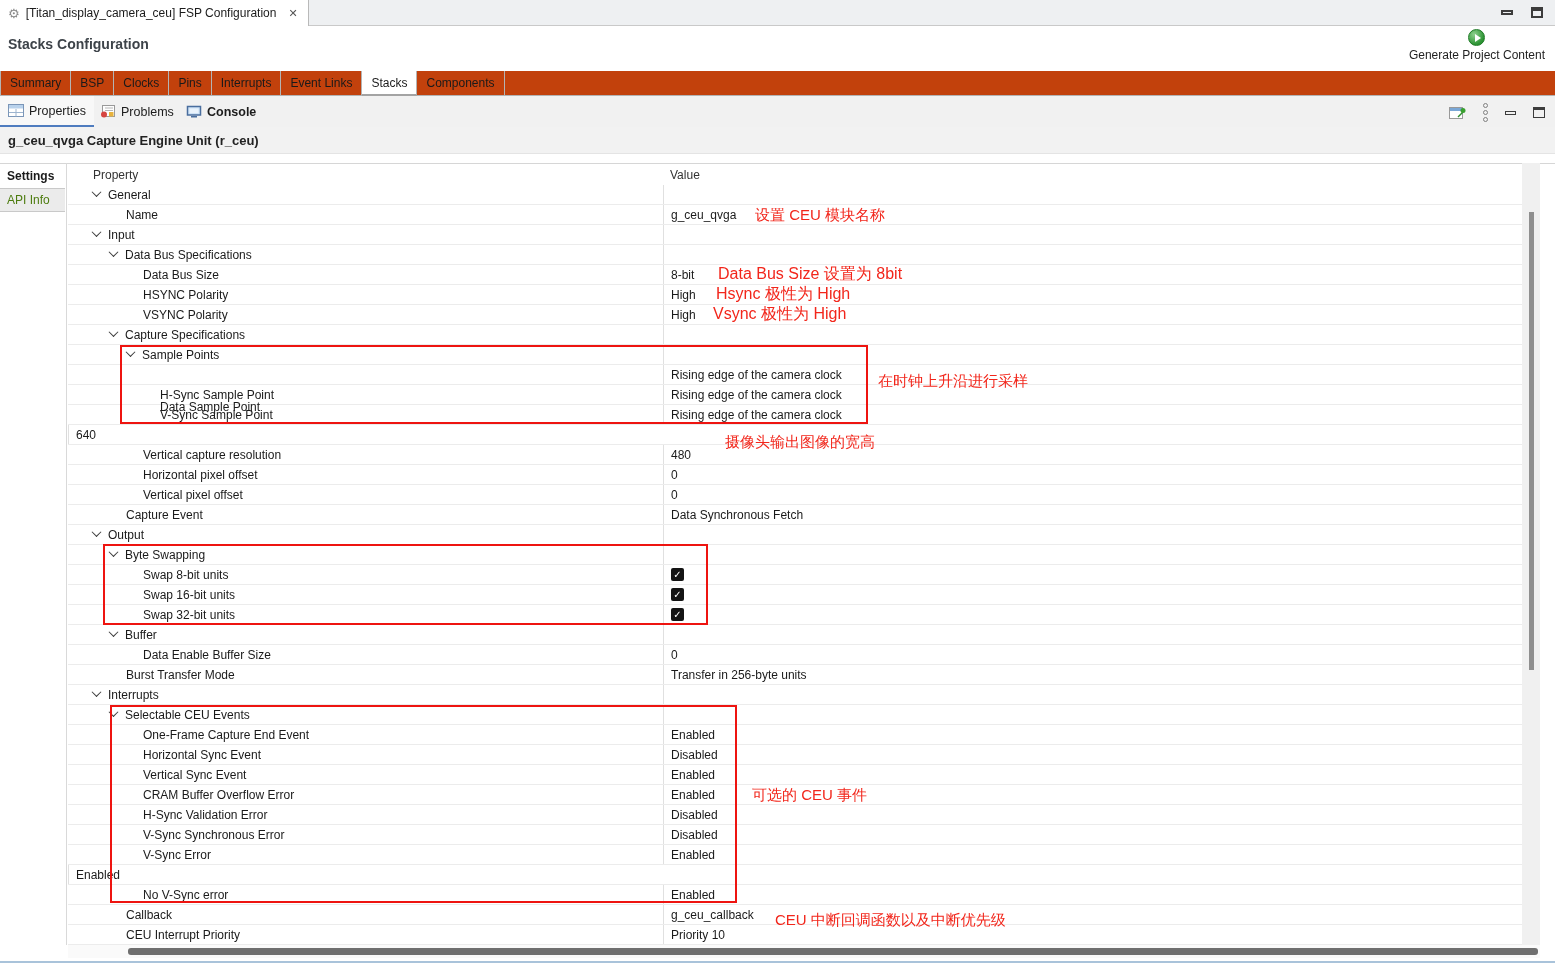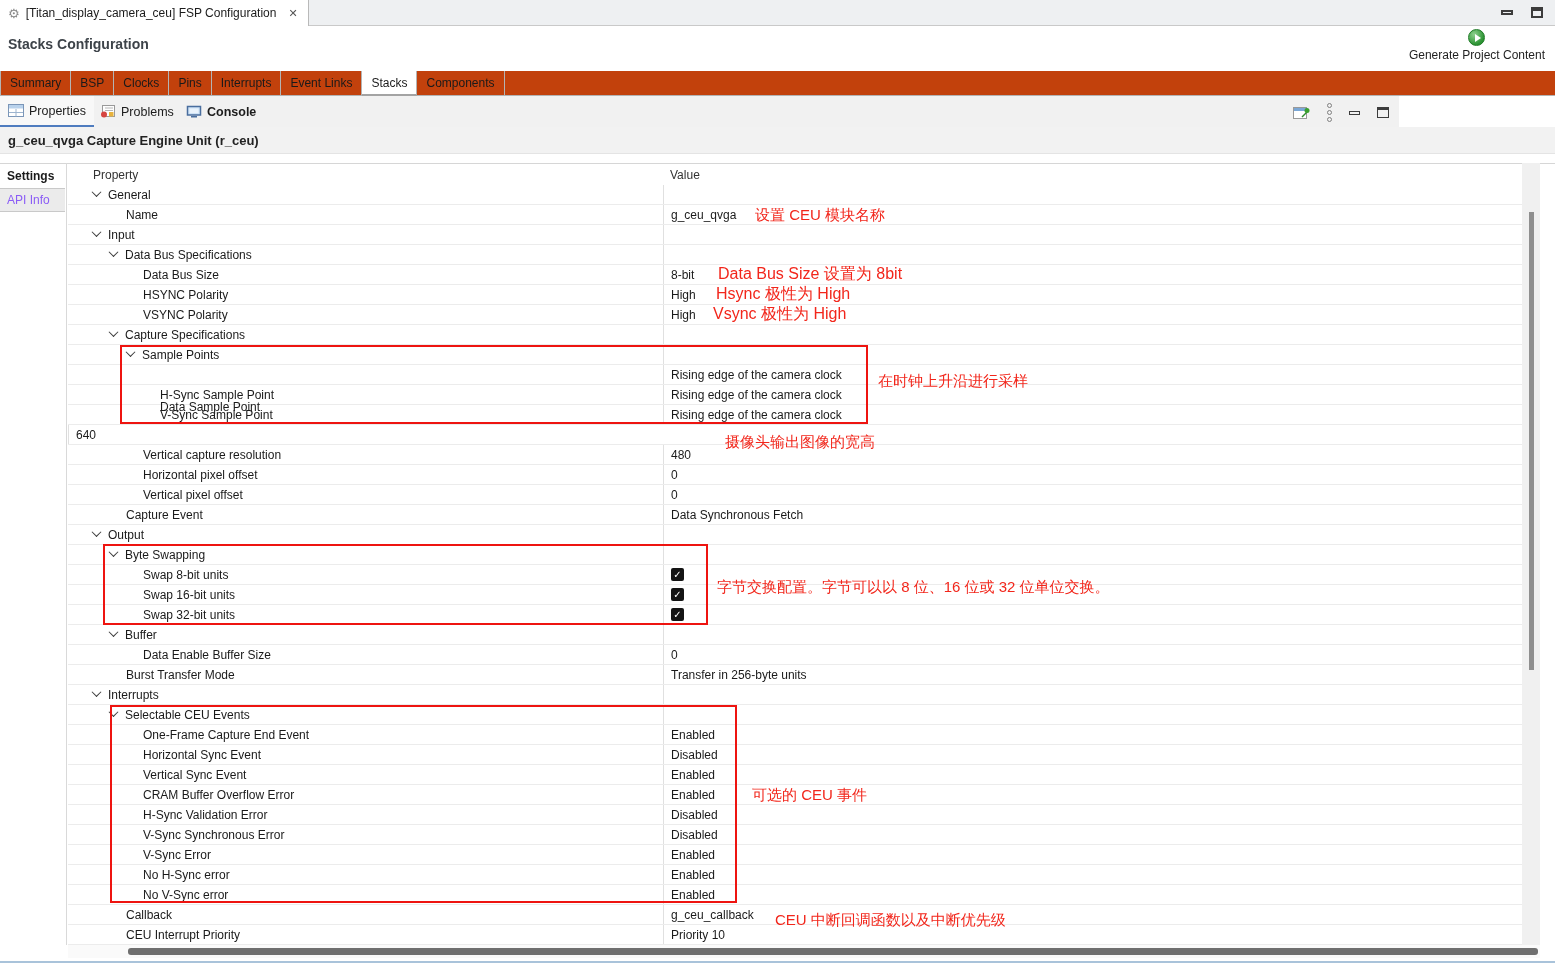--- a/index.html
+++ b/index.html
@@ -35,21 +35,21 @@
 
   
   .config-tabs { position:absolute; left:0; top:71px; width:1555px; height:25px;
                  background:#c2410c; border-bottom:1px solid #b3b3b3; display:flex; align-items:stretch; }
   .ctab { padding:0 9px; font-size:12px; color:#1a1a1a; display:flex; align-items:center;
           border-right:1px solid #b4b4b4; cursor:pointer; }
   .ctab:first-child { border-left:1px solid #b4b4b4; }
   .ctab.active { background:#fff; border-bottom:2px solid #a3a3a3; margin-bottom:-1px; }
 
   
-  .view-bar { position:absolute; left:0; top:96px; width:1399px; height:31px; background:#f1f1f1; }
+  .view-bar { position:absolute; left:0; top:96px; width:1555px; height:31px; background:#f1f1f1; }
   .vtab { position:absolute; top:0; height:31px; display:flex; align-items:center; gap:5px;
           font-size:12.5px; color:#1c1c1c; padding:0 8px; cursor:pointer; }
   .vtab.active { background:#f8f8f8; border-bottom:2px solid #4f7cbf; }
   .vtab.bold { font-weight:bold; }
   .view-icons { position:absolute; right:10px; top:7px; display:flex; gap:17px; align-items:center; }
   .dots { display:flex; flex-direction:column; gap:2px; cursor:pointer; }
   .dots i { width:5px; height:5px; border:1px solid #808080; border-radius:50%; }
   .ico-min2 { width:11px; height:4px; border:1.5px solid #3c3c3c; cursor:pointer; }
   .ico-max2 { width:12px; height:11px; border:1.5px solid #3c3c3c; border-top-width:3px; cursor:pointer; }
 
@@ -57,21 +57,21 @@
   .module-bar { position:absolute; left:0; top:127px; width:1555px; height:27px; background:#f2f2f2;
                 display:flex; align-items:center; border-bottom:1px solid #e4e4e4; }
   .module-title { font-size:13px; font-weight:bold; color:#222; padding-left:8px; }
 
   
   .content-top-line { position:absolute; left:0; top:163px; width:1555px; height:1px; background:#d6d6d6; }
   .side-item { position:absolute; left:0; width:65px; font-size:12px; display:flex; align-items:center;
                padding-left:7px; cursor:pointer; }
   .side-settings { top:164px; height:25px; background:#fff; font-weight:bold;
                    border-bottom:1px solid #c9c9c9; }
-  .side-api { top:189px; height:23px; background:#ebebeb; border-bottom:1px solid #c9c9c9; color:#8b5cf6; }
+  .side-api { top:189px; height:23px; background:#ebebeb; border-bottom:1px solid #c9c9c9; color:#4d7c0f; }
   .side-divider { position:absolute; left:66px; top:163px; width:1px; height:782px; background:#d9d9d9; }
 
   
   .ptable { position:absolute; left:68px; top:164px; width:1454px; }
   .phdr { height:21px; display:flex; align-items:center; font-size:12px; color:#333; }
   .phdr .ph-prop { padding-left:25px; width:595px; flex:0 0 595px; }
   .phdr .ph-val { padding-left:7px; }
   .row { height:20px; display:flex; border-bottom:1px solid #ececec;
          font-size:12px; color:#1a1a1a; }
   .lab { width:595px; flex:0 0 595px; display:flex; align-items:center; height:100%; }
@@ -470,24 +470,20 @@
 
   <div class="row">
     <span class="lab" style="padding-left: 75px;">
 
       <span class="txt">V-Sync Error</span>
     </span>
     <span class="val">Enabled</span>
   </div>
 
   <div class="row">
-    <span class="lab" style="padding-left: 75px;">
-
-      <span class="txt">No H-Sync error</span>
-    </span>
     <span class="val">Enabled</span>
   </div>
 
   <div class="row">
     <span class="lab" style="padding-left: 75px;">
 
       <span class="txt">No V-Sync error</span>
     </span>
     <span class="val">Enabled</span>
   </div>
@@ -518,17 +514,16 @@
   <div class="redbox rb1"></div>
   <div class="redbox rb2"></div>
   <div class="redbox rb3"></div>
 
   <span class="note n1">设置 CEU 模块名称</span>
   <span class="note n2">Data Bus Size 设置为 8bit</span>
   <span class="note n3">Hsync 极性为 High</span>
   <span class="note n4">Vsync 极性为 High</span>
   <span class="note n5">在时钟上升沿进行采样</span>
   <span class="note n6">摄像头输出图像的宽高</span>
-  <span class="note n7">字节交换配置。字节可以以 8 位、16 位或 32 位单位交换。</span>
   <span class="note n8">可选的 CEU 事件</span>
   <span class="note n9">CEU 中断回调函数以及中断优先级</span>
 
 </div>
 
 </body></html>

